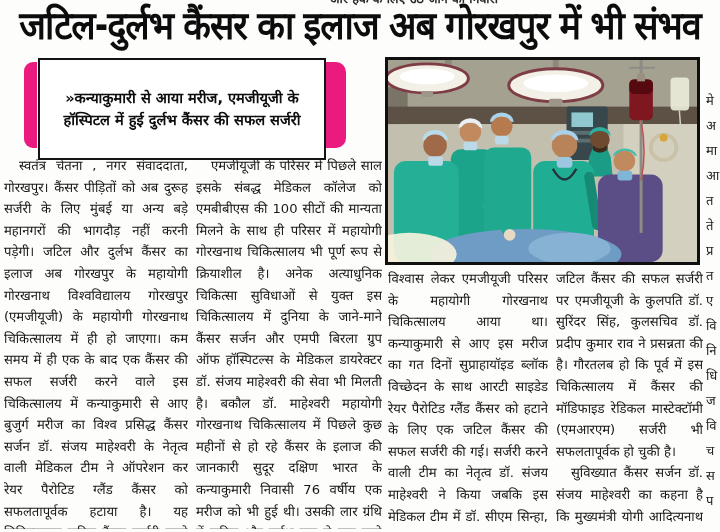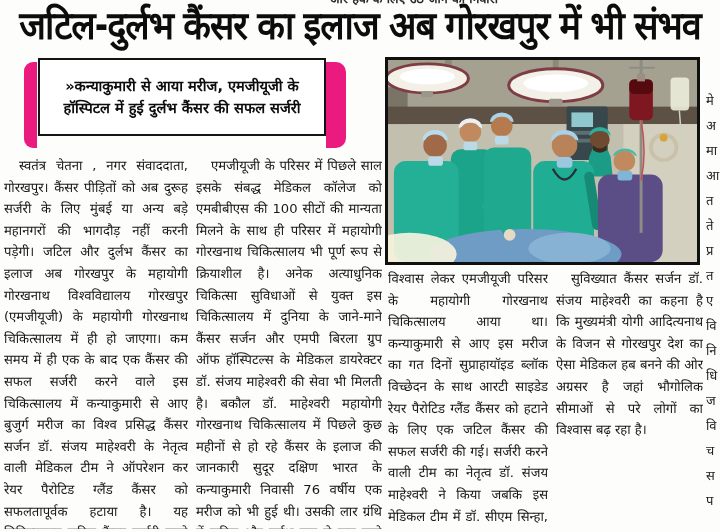--- a/index.html
+++ b/index.html
@@ -25,21 +25,21 @@
     transform:scaleY(1.08);
     font-stretch:condensed;
   }
   
   .callout-bar{
     position:absolute;top:62px;height:86px;background:#ea1a7f;
   }
   .callout-bar.left{left:24px;width:13px;border-radius:9px 0 0 9px;}
   .callout-bar.right{left:326px;width:20px;border-radius:0 10px 10px 0;}
   .callout-box{
-    position:absolute;left:38px;top:58px;width:288px;height:78px;
+    position:absolute;left:38px;top:58px;width:288px;height:102px;
     border:2px solid #141414;background:#fff;box-sizing:border-box;
     display:flex;flex-direction:column;justify-content:center;
     padding:2px 20px;
   }
   .callout-line{
     text-align:center;font-size:14.6px;font-weight:bold;line-height:22.5px;color:#0d0d0d;
   }
   
   .col{
     position:absolute;font-size:13.1px;line-height:21.6px;color:#171717;
@@ -184,20 +184,21 @@
 <div class="col col1">
   <p class="indent">स्वतंत्र चेतना , नगर संवाददाता, गोरखपुर। कैंसर पीड़ितों को अब दुरूह सर्जरी के लिए मुंबई या अन्य बड़े महानगरों की भागदौड़ नहीं करनी पड़ेगी। जटिल और दुर्लभ कैंसर का इलाज अब गोरखपुर के महायोगी गोरखनाथ विश्वविद्यालय गोरखपुर (एमजीयूजी) के महायोगी गोरखनाथ चिकित्सालय में ही हो जाएगा। कम समय में ही एक के बाद एक कैंसर की सफल सर्जरी करने वाले इस चिकित्सालय में कन्याकुमारी से आए बुजुर्ग मरीज का विश्व प्रसिद्ध कैंसर सर्जन डॉ. संजय माहेश्वरी के नेतृत्व वाली मेडिकल टीम ने ऑपरेशन कर रेयर पैरोटिड ग्लैंड कैंसर को सफलतापूर्वक हटाया है। यह चिकित्सालय जटिल कैंसर सर्जरी करने वाले देश के चुनिंदा संस्थानों में शामिल हो गया है।</p>
 </div>
 <div class="col col2">
   <p class="indent">एमजीयूजी के परिसर में पिछले साल इसके संबद्ध मेडिकल कॉलेज को एमबीबीएस की 100 सीटों की मान्यता मिलने के साथ ही परिसर में महायोगी गोरखनाथ चिकित्सालय भी पूर्ण रूप से क्रियाशील है। अनेक अत्याधुनिक चिकित्सा सुविधाओं से युक्त इस चिकित्सालय में दुनिया के जाने-माने कैंसर सर्जन और एमपी बिरला ग्रुप ऑफ हॉस्पिटल्स के मेडिकल डायरेक्टर डॉ. संजय माहेश्वरी की सेवा भी मिलती है। बकौल डॉ. माहेश्वरी महायोगी गोरखनाथ चिकित्सालय में पिछले कुछ महीनों से हो रहे कैंसर के इलाज की जानकारी सुदूर दक्षिण भारत के कन्याकुमारी निवासी 76 वर्षीय एक मरीज को भी हुई थी। उसकी लार ग्रंथि में जटिल और दुर्लभ रूप से पाए जाने वाले कैंसर की बीमारी थी। वह कई जगह इलाज कराने के बाद एक नया</p>
 </div>
 <div class="col col3">
   <p>विश्वास लेकर एमजीयूजी परिसर के महायोगी गोरखनाथ चिकित्सालय आया था। कन्याकुमारी से आए इस मरीज का गत दिनों सुप्राहायॉइड ब्लॉक विच्छेदन के साथ आरटी साइडेड रेयर पैरोटिड ग्लैंड कैंसर को हटाने के लिए एक जटिल कैंसर की सफल सर्जरी की गई। सर्जरी करने वाली टीम का नेतृत्व डॉ. संजय माहेश्वरी ने किया जबकि इस मेडिकल टीम में डॉ. सीएम सिन्हा, डॉ. तिवारी, डॉ. नेहा, ओटी व अन्य स्टाफ शुभ, दीपक, रवि, रघुराम आदि शामिल रहे। महायोगी गोरखनाथ चिकित्सालय में दुर्लभ किस्म के</p>
 </div>
 <div class="col col4">
+  <p>जटिल कैंसर की सफल सर्जरी पर एमजीयूजी के कुलपति डॉ. सुरिंदर सिंह, कुलसचिव डॉ. प्रदीप कुमार राव ने प्रसन्नता की है। गौरतलब हो कि पूर्व में इस चिकित्सालय में कैंसर की मॉडिफाइड रेडिकल मास्टेक्टॉमी (एमआरएम) सर्जरी भी सफलतापूर्वक हो चुकी है।</p>
   <p class="indent">सुविख्यात कैंसर सर्जन डॉ. संजय माहेश्वरी का कहना है कि मुख्यमंत्री योगी आदित्यनाथ के विजन से गोरखपुर देश का ऐसा मेडिकल हब बनने की ओर अग्रसर है जहां भौगोलिक सीमाओं से परे लोगों का विश्वास बढ़ रहा है।</p>
 </div>
 
 <div class="edge-sliver">
   <span>मे</span>
   <span>अ</span>
   <span>मा</span>
   <span>आ</span>
   <span>त</span>
   <span>ते</span>

